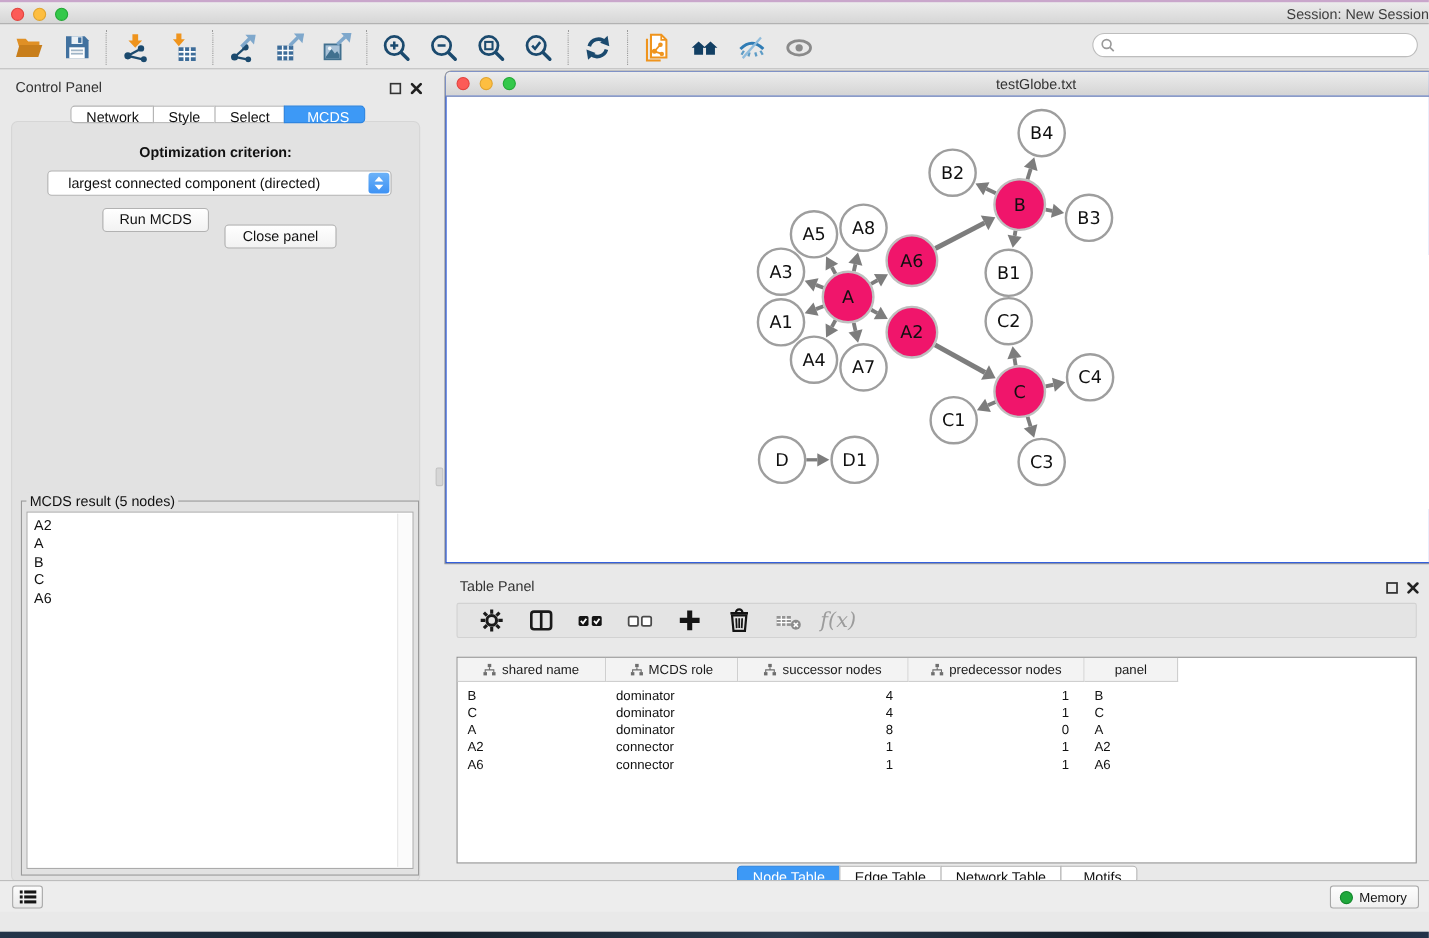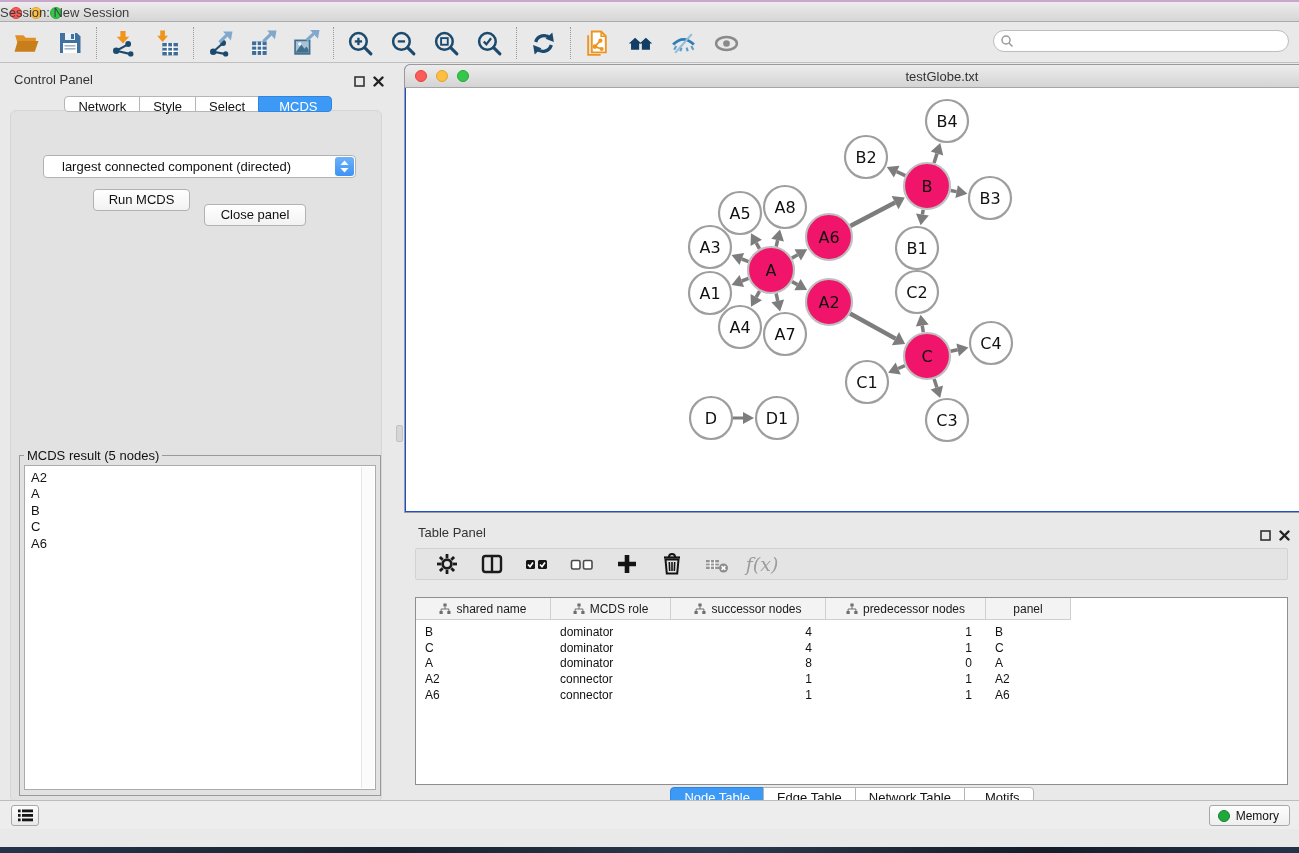--- a/index.html
+++ b/index.html
@@ -2,21 +2,21 @@
 <html><head>
 <meta charset="utf-8">
 <style>
   * { margin:0; padding:0; box-sizing:border-box; }
   html,body { width:1299px; height:853px; overflow:hidden;
     font-family:"Liberation Sans","DejaVu Sans",sans-serif; background:#E9E9E9; position:relative; }
 
   
   .titlebar { position:absolute; left:0; top:0; width:1299px; height:22px;
     background:linear-gradient(#ECECEC,#D6D6D6); border-top:2px solid #C9A6CB; border-bottom:1px solid #ACACAC; }
-  .titlebar .title { position:absolute; left:0; right:0; top:3px; text-align:left; font-size:13px; color:#3E3E3E; }
+  .titlebar .title { position:absolute; left:0; right:0; top:3px; text-align:right; font-size:13px; color:#3E3E3E; }
   .lights { position:absolute; left:10px; top:5px; display:flex; gap:8px; }
   .light { width:12px; height:12px; border-radius:50%; }
   .light.red    { background:#FC5B57; border:1px solid #E2443F; }
   .light.yellow { background:#FDBE41; border:1px solid #E0A430; }
   .light.green  { background:#34C84A; border:1px solid #24A837; }
 
   
   .main-toolbar { position:absolute; left:0; top:24px; width:1299px; height:39px;
     background:#E9E9E9; border-bottom:1px solid #BFBFBF; display:flex; align-items:center; }
   .tb-group { display:flex; align-items:center; gap:16px; padding:0 13px; height:100%; }
@@ -302,20 +302,21 @@
           </g>
         </svg></span>
   </div>
   <div class="seg-tabs">
       <div class="seg-tab">Network</div>
       <div class="seg-tab">Style</div>
       <div class="seg-tab">Select</div>
       <div class="seg-tab active">MCDS</div>
     </div>
   <div class="cp-content">
+    <div class="opt-label">Optimization criterion:</div>
     <div class="dropdown">
       <span class="dd-text">largest connected component (directed)</span>
       <span class="dd-stepper">
         <svg width="11" height="13" viewBox="0 0 11 13">
             <polygon points="5.5,0.5 9.5,5 1.5,5" fill="#fff"></polygon>
             <polygon points="5.5,12.5 9.5,8 1.5,8" fill="#fff"></polygon>
           </svg>
       </span>
     </div>
     <div class="btn run-btn">Run MCDS</div>

